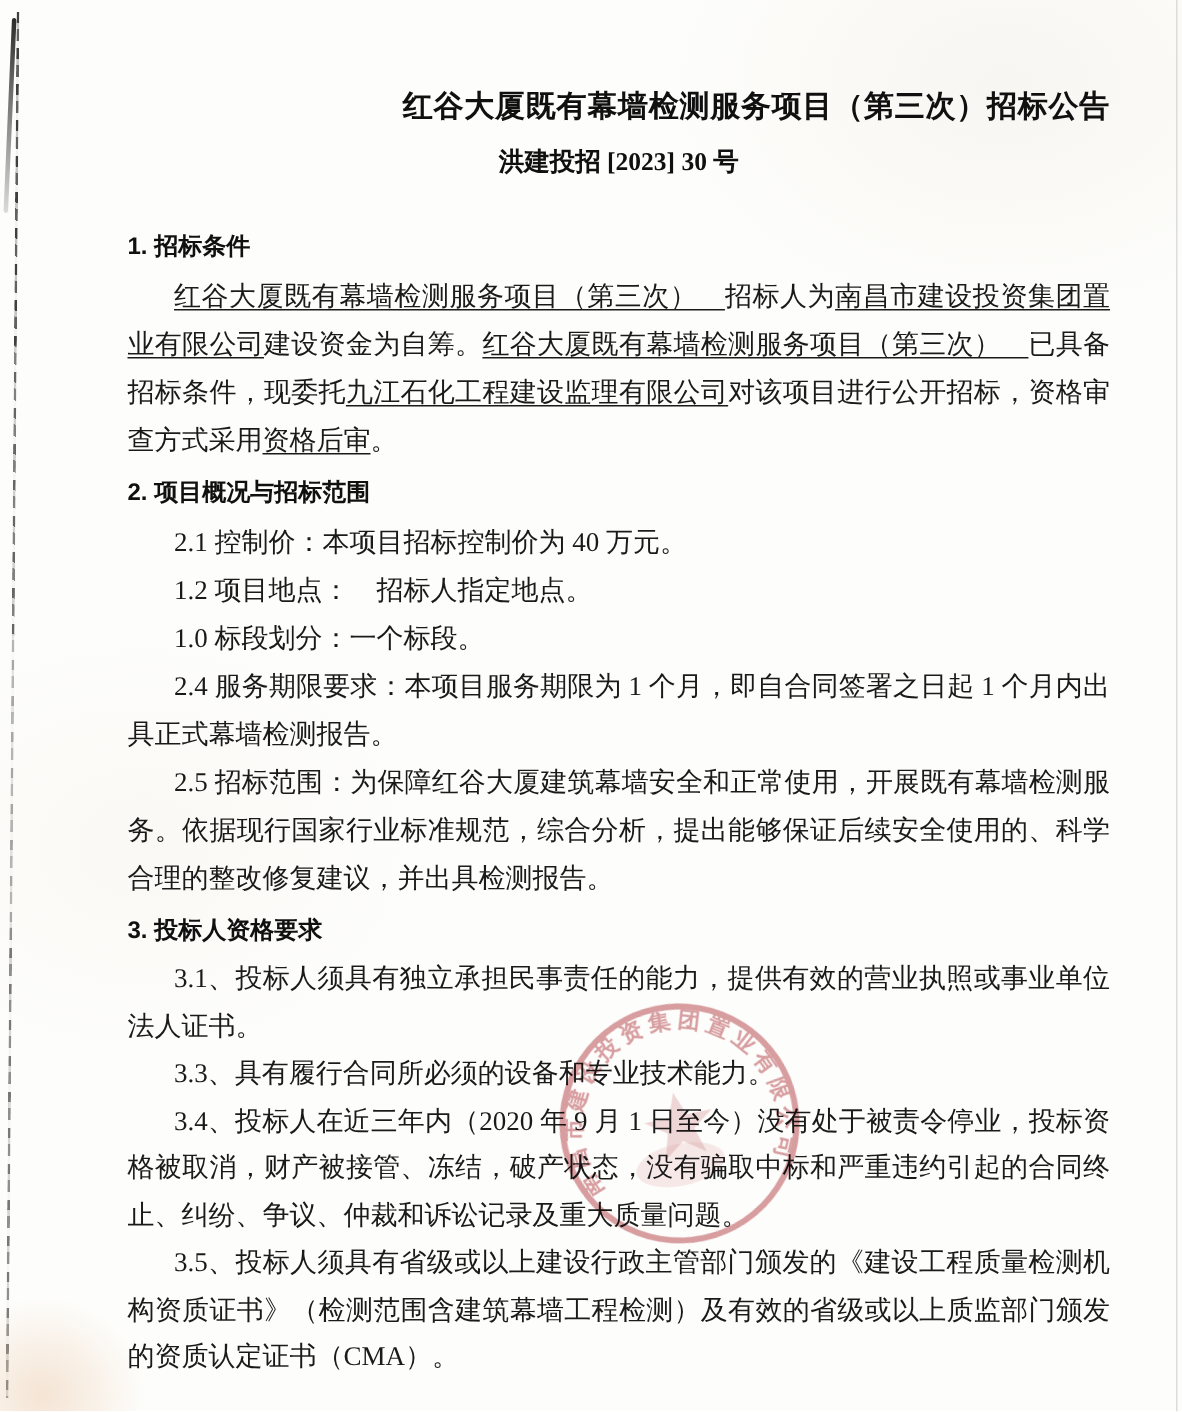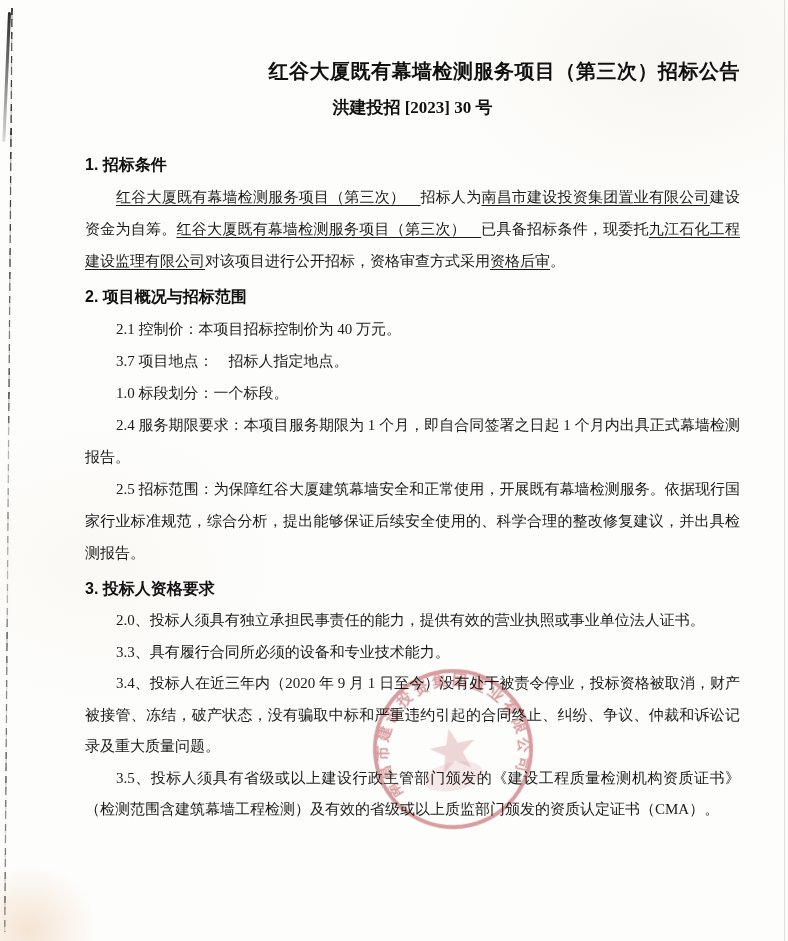--- a/index.html
+++ b/index.html
@@ -49,21 +49,21 @@
     font-size: 17px; line-height: 26px; color: #101010;
     font-family: Liberation Serif, serif;
   }
   h2.sec {
     margin: 0; font-family: "Liberation Sans", sans-serif;
     font-size: 16px; line-height: 32px; font-weight: bold; color: #101010;
   }
   h2.sec.first { margin-top: 28px; }
   h2.sec.later { margin-top: 4px; }
   p.body {
-    margin: 0; font-size: 15px; line-height: 32px;
+    margin: 0; font-size: 18px; line-height: 32px;
     text-align: justify; color: #1a1a1a;
   }
   .sec3 p.body { line-height: 31.5px; }
   p.indent { text-indent: 31px; }
   .u { text-decoration: underline; text-underline-offset: 3px; }
   
   .stamp {
     position: absolute; left: 368px; top: 664px; width: 170px; height: 170px;
     transform: rotate(-12deg);
     opacity: .55; mix-blend-mode: multiply;
@@ -90,29 +90,29 @@
 
     <h1 class="title">红谷大厦既有幕墙检测服务项目（第三次）招标公告</h1>
     <div class="docnum">洪建投招 [2023] 30 号</div>
 
     <h2 class="sec first">1. 招标条件</h2>
     <p class="body indent"><span class="u">红谷大厦既有幕墙检测服务项目（第三次）　</span><span>招标人为</span><span class="u">南昌市建设投资集团置业有限公司</span><span>建设资金为自筹。</span><span class="u">红谷大厦既有幕墙检测服务项目（第三次）　</span><span>已具备招标条件，现委托</span><span class="u">九江石化工程建设监理有限公司</span><span>对该项目进行公开招标，资格审查方式采用</span><span class="u">资格后审</span><span>。</span></p>
 
     <h2 class="sec later">2. 项目概况与招标范围</h2>
     <div class="sec2">
       <p class="body indent">2.1 控制价：本项目招标控制价为 40 万元。</p>
-      <p class="body indent">3.7 项目地点：　招标人指定地点。</p>
+      <p class="body indent">1.2 项目地点：　招标人指定地点。</p>
       <p class="body indent">1.0 标段划分：一个标段。</p>
       <p class="body indent">2.4 服务期限要求：本项目服务期限为 1 个月，即自合同签署之日起 1 个月内出具正式幕墙检测报告。</p>
       <p class="body indent">2.5 招标范围：为保障红谷大厦建筑幕墙安全和正常使用，开展既有幕墙检测服务。依据现行国家行业标准规范，综合分析，提出能够保证后续安全使用的、科学合理的整改修复建议，并出具检测报告。</p>
     </div>
 
     <h2 class="sec later">3. 投标人资格要求</h2>
     <div class="sec3">
-      <p class="body indent">2.0、投标人须具有独立承担民事责任的能力，提供有效的营业执照或事业单位法人证书。</p>
+      <p class="body indent">3.1、投标人须具有独立承担民事责任的能力，提供有效的营业执照或事业单位法人证书。</p>
       <p class="body indent">3.3、具有履行合同所必须的设备和专业技术能力。</p>
       <p class="body indent">3.4、投标人在近三年内（2020 年 9 月 1 日至今）没有处于被责令停业，投标资格被取消，财产被接管、冻结，破产状态，没有骗取中标和严重违约引起的合同终止、纠纷、争议、仲裁和诉讼记录及重大质量问题。</p>
       <p class="body indent">3.5、投标人须具有省级或以上建设行政主管部门颁发的《建设工程质量检测机构资质证书》（检测范围含建筑幕墙工程检测）及有效的省级或以上质监部门颁发的资质认定证书（CMA）。</p>
 
     </div>
 
   </div>
 
   <div class="stamp">
     <svg viewBox="0 0 170 170" width="170" height="170">

